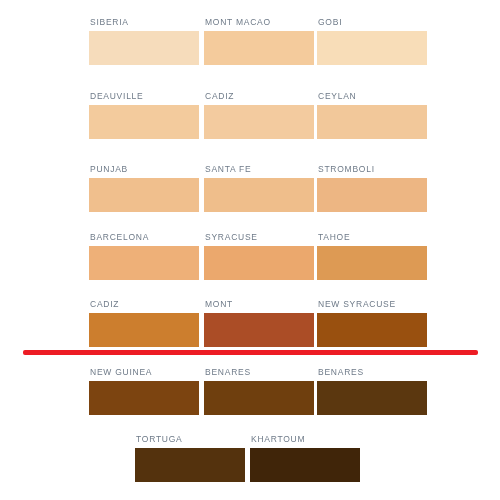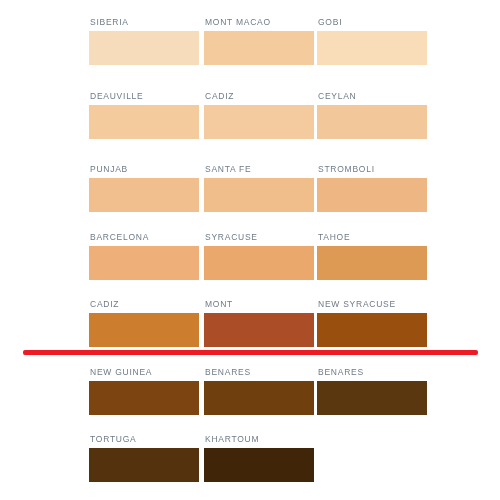--- a/index.html
+++ b/index.html
@@ -152,21 +152,21 @@
       </div>
       <div class="swatch-cell col-1">
         <div class="swatch-label">BENARES</div>
         <div class="swatch-chip" style="background: rgb(111, 63, 14);"></div>
       </div>
       <div class="swatch-cell col-2">
         <div class="swatch-label">BENARES</div>
         <div class="swatch-chip" style="background: rgb(91, 55, 15);"></div>
       </div>
     </div>
-    <div class="swatch-row" style="top: 433px;">
+    <div class="swatch-row" style="top: 433px; margin-left: 46px;">
       <div class="swatch-cell col-0">
         <div class="swatch-label">TORTUGA</div>
         <div class="swatch-chip" style="background: rgb(84, 50, 13);"></div>
       </div>
       <div class="swatch-cell col-1">
         <div class="swatch-label">KHARTOUM</div>
         <div class="swatch-chip" style="background: rgb(64, 37, 9);"></div>
       </div>
     </div>
   </div>

